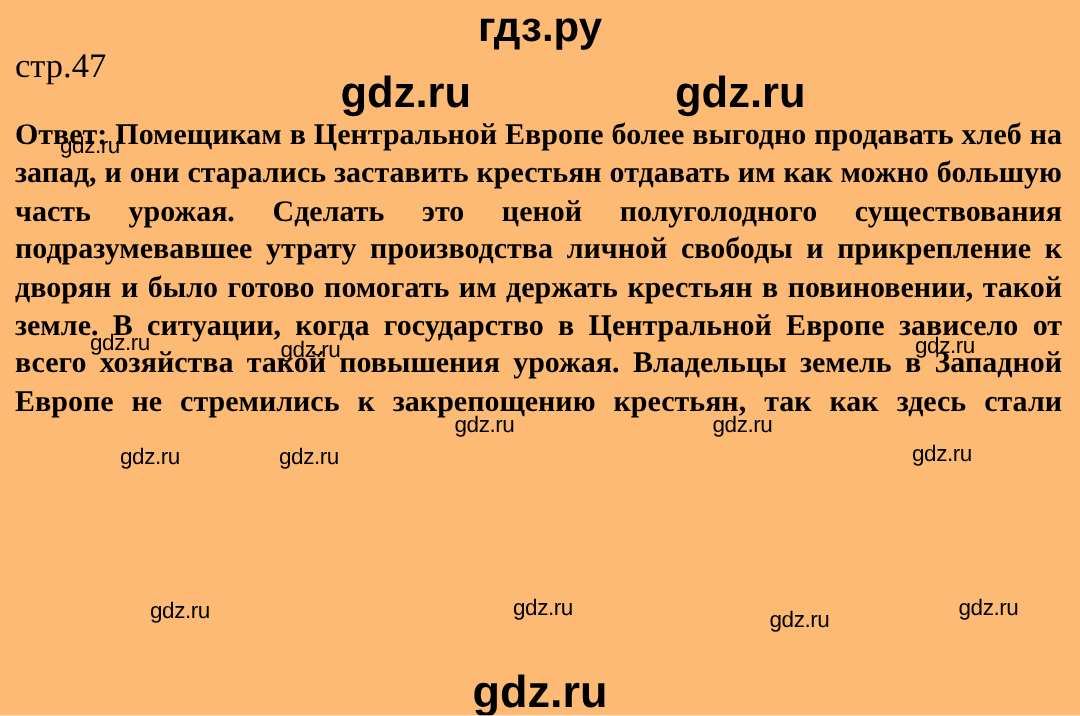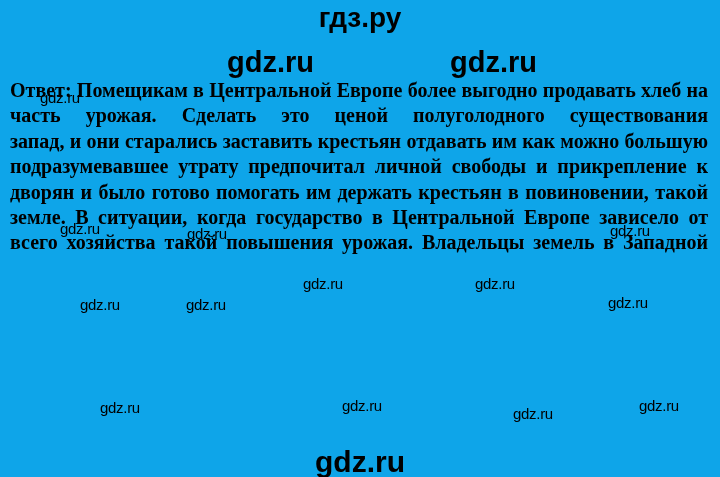--- a/index.html
+++ b/index.html
@@ -1,20 +1,20 @@
 <!DOCTYPE html>
 <html><head>
 <meta charset="utf-8">
 <style>
   html, body { margin: 0; padding: 0; background: #ffffff; }
   .page {
     position: relative;
     width: 720px;
     height: 477px;
-    background: #0ea5e9;
+    background: #fdba74;
     overflow: hidden;
     font-family: "Liberation Serif", serif;
     color: #000000;
   }
   .site-header {
     position: absolute;
     top: 2px;
     left: 0;
     width: 100%;
     text-align: center;
@@ -74,34 +74,36 @@
     white-space: nowrap;
   }
 </style>
 </head>
 <body>
 
 <div class="page">
 
   <div class="site-header">гдз.ру</div>
 
+  <div class="page-label">стр.47</div>
 
   <div>
       <span class="wm-large" style="left: 227px; top: 48px;">gdz.ru</span>
       <span class="wm-large" style="left: 450px; top: 48px;">gdz.ru</span>
     </div>
 
   <div class="answer">
     <div class="answer-line">Ответ: Помещикам в Центральной Европе более выгодно продавать хлеб на</div>
+    <div class="answer-line">запад, и они старались заставить крестьян отдавать им как можно большую</div>
     <div class="answer-line">часть урожая. Сделать это ценой полуголодного существования</div>
-    <div class="answer-line">запад, и они старались заставить крестьян отдавать им как можно большую</div>
-    <div class="answer-line">подразумевавшее утрату предпочитал личной свободы и прикрепление к</div>
+    <div class="answer-line">подразумевавшее утрату производства личной свободы и прикрепление к</div>
     <div class="answer-line">дворян и было готово помогать им держать крестьян в повиновении, такой</div>
     <div class="answer-line">земле. В ситуации, когда государство в Центральной Европе зависело от</div>
     <div class="answer-line">всего хозяйства такой повышения урожая. Владельцы земель в Западной</div>
+    <div class="answer-line">Европе не стремились к закрепощению крестьян, так как здесь стали</div>
   </div>
 
   <div>
       <span class="wm-small" style="left: 40px; top: 90px;">gdz.ru</span>
       <span class="wm-small" style="left: 60px; top: 221px;">gdz.ru</span>
       <span class="wm-small" style="left: 187px; top: 226px;">gdz.ru</span>
       <span class="wm-small" style="left: 610px; top: 223px;">gdz.ru</span>
       <span class="wm-small" style="left: 303px; top: 276px;">gdz.ru</span>
       <span class="wm-small" style="left: 475px; top: 276px;">gdz.ru</span>
       <span class="wm-small" style="left: 80px; top: 297px;">gdz.ru</span>

